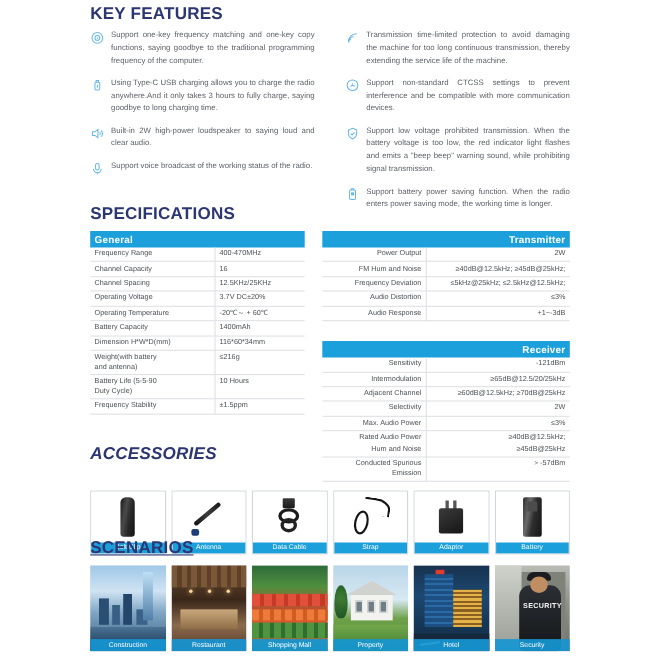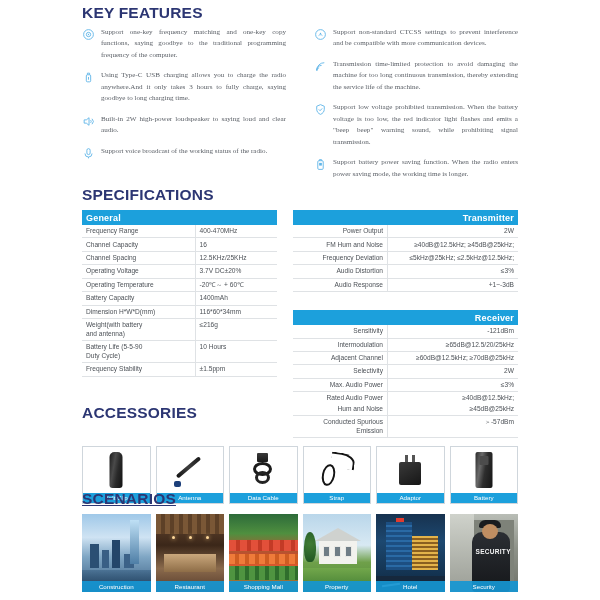--- a/index.html
+++ b/index.html
@@ -15,21 +15,21 @@
   .section-title {
     color: #2c3673;
     font-size: 15.5px;
     font-weight: bold;
     letter-spacing: 0.2px;
   }
 
   
   #key-features { position: absolute; left: 82px; top: 4px; width: 436px; }
   #key-features .section-title { margin: 0 0 5px 0; }
-  .kf-cols { display: flex; gap: 28px; font-family: Liberation Serif, serif; }
+  .kf-cols { display: flex; gap: 28px; }
   .kf-col { width: 211px; }
   .kf-item { display: flex; gap: 6px; margin-bottom: 9px; align-items: flex-start; }
   .kf-icon { width: 13px; min-width: 13px; height: 13px; margin-top: 1px; color: #62b6e8; }
   .kf-icon svg { display:block; width: 13px; height: 13px; }
   .kf-text {
     font-size: 7.1px;
     line-height: 1.62;
     color: #5a5f66;
     text-align: justify;
   }
@@ -58,21 +58,21 @@
     line-height: 1.25;
   }
   table.spec td.k { border-right: 1px solid #dfe2e5; }
   .spec-col-left table.spec td.k { width: 58%; }
   .spec-col-right table.spec td.k { width: 42%; }
   table.spec tr.nb td { border-bottom: none; padding-bottom: 0; }
   table.spec tr.cont td { padding-top: 0.5px; }
 
   
   #accessories { position: absolute; left: 82px; top: 404px; width: 436px; }
-  #accessories .section-title { margin: 0 0 24px 0; }
+  #accessories .section-title { margin: 0 0 24px 0; font-style: italic; }
   .card-row { display: flex; gap: 5px; }
   .acc-card {
     width: 70px; height: 58px;
     border: 1px solid #cfd6dc;
     background: #fff;
     display: flex; flex-direction: column;
   }
   .acc-img { flex: 1; position: relative; overflow: hidden; background:#fff; }
   .acc-label {
     background: #1ca0dc; color: #fff;
@@ -242,38 +242,38 @@
         </div>
 
 
       </div>
 
       <div class="kf-col">
 
         <div class="kf-item">
           <span class="kf-icon">
             <svg viewBox="0 0 24 24" fill="none" stroke="currentColor" stroke-width="1.7">
-              <circle cx="12" cy="12" r="9"></circle>
-                <path d="M8.5 14a4.5 4.5 0 017 0"></path>
-                <circle cx="12" cy="10" r="1.3" fill="currentColor" stroke="none"></circle>
-            </svg>
-          </span>
-          <span class="kf-text">Support non-standard CTCSS settings to prevent interference and be compatible with more communication devices.</span>
-        </div>
-
-        <div class="kf-item">
-          <span class="kf-icon">
-            <svg viewBox="0 0 24 24" fill="none" stroke="currentColor" stroke-width="1.7">
               <path d="M5 19a14 14 0 0114-14"></path>
                 <path d="M5 19a9 9 0 019-9"></path>
                 <path d="M5 19a4.5 4.5 0 014.5-4.5"></path>
               <circle cx="5.6" cy="18.6" r="1.1" fill="currentColor" stroke="none"></circle>
             </svg>
           </span>
           <span class="kf-text">Transmission time-limited protection to avoid damaging the machine for too long continuous transmission, thereby extending the service life of the machine.</span>
+        </div>
+
+        <div class="kf-item">
+          <span class="kf-icon">
+            <svg viewBox="0 0 24 24" fill="none" stroke="currentColor" stroke-width="1.7">
+              <circle cx="12" cy="12" r="9"></circle>
+                <path d="M8.5 14a4.5 4.5 0 017 0"></path>
+                <circle cx="12" cy="10" r="1.3" fill="currentColor" stroke="none"></circle>
+            </svg>
+          </span>
+          <span class="kf-text">Support non-standard CTCSS settings to prevent interference and be compatible with more communication devices.</span>
         </div>
 
         <div class="kf-item">
           <span class="kf-icon">
             <svg viewBox="0 0 24 24" fill="none" stroke="currentColor" stroke-width="1.7">
               <path d="M12 3l7 3v5.5c0 4.4-3 8-7 9.5-4-1.5-7-5.1-7-9.5V6l7-3z"></path>
                 <path d="M8.8 11.8l2.4 2.4 3.9-4.2"></path>
             </svg>
           </span>
           <span class="kf-text">Support low voltage prohibited transmission. When the battery voltage is too low, the red indicator light flashes and emits a "beep beep" warning sound, while prohibiting signal transmission.</span>

